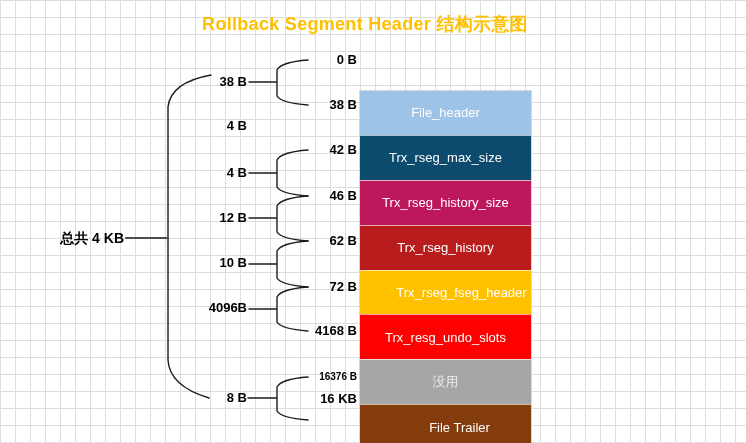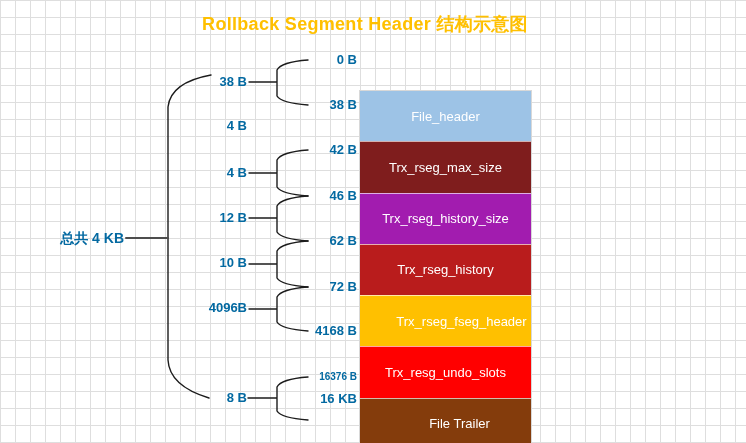--- a/index.html
+++ b/index.html
@@ -13,21 +13,21 @@
     background-size:15px 17px;
   }
   .title{
     position:absolute;top:12px;left:0;width:730px;
     text-align:center;font-size:18px;font-weight:bold;letter-spacing:.3px;
   }
   .lines-svg{position:absolute;top:0;left:0;}
   .lines-svg path{fill:none;stroke:#1c1c1c;stroke-width:1.4;stroke-linecap:round;}
   .lines-svg path.total-conn{stroke:#4d4d4d;stroke-width:2;}
   .lbl{
-    position:absolute;font-weight:bold;color:#0369a1;font-size:13px;
+    position:absolute;font-weight:bold;color:#000000;font-size:13px;
     line-height:18px;white-space:nowrap;
   }
   .size-lbl{left:180px;width:67px;text-align:right;}
   .off-lbl{left:277px;width:80px;text-align:right;}
   .off-lbl.small{font-size:10px;}
   .total-lbl{left:40px;width:84px;text-align:right;font-size:14px;}
   .blocks{
     position:absolute;left:360px;top:62px;width:171px;height:358px;
     display:flex;flex-direction:column;box-shadow:0 0 0 1px #d8d8d8;margin-top:29px;
   }
@@ -68,19 +68,20 @@
 <div class="lbl off-lbl" style="top:141px">42 B</div>
 <div class="lbl off-lbl" style="top:187px">46 B</div>
 <div class="lbl off-lbl" style="top:232px">62 B</div>
 <div class="lbl off-lbl" style="top:278px">72 B</div>
 <div class="lbl off-lbl" style="top:322px">4168 B</div>
 <div class="lbl off-lbl small" style="top:368px">16376 B</div>
 <div class="lbl off-lbl" style="top:390px">16 KB</div>
 
 <div class="blocks">
   <div class="block" style="background-color: rgb(157, 195, 230);">File_header</div>
-  <div class="block" style="background-color: #7f1d1d;">Trx_rseg_max_size</div>
-  <div class="block" style="background-color: #a21caf;">Trx_rseg_history_size</div>
+  <div class="block" style="background-color: #0c4a6e;">Trx_rseg_max_size</div>
+  <div class="block" style="background-color: #be185d;">Trx_rseg_history_size</div>
   <div class="block" style="background-color: #b91c1c; text-align: center;">Trx_rseg_history</div>
   <div class="block" style="background-color: rgb(255, 192, 0); padding-left: 32px;">Trx_rseg_fseg_header</div>
   <div class="block" style="background-color: rgb(255, 0, 0);">Trx_resg_undo_slots</div>
+  <div class="block" style="background-color: rgb(166, 166, 166); color: rgb(237, 237, 237);">没用</div>
   <div class="block" style="background-color: rgb(132, 60, 12); padding-left: 28px;">File Trailer</div>
 </div>
 
 </body></html>

